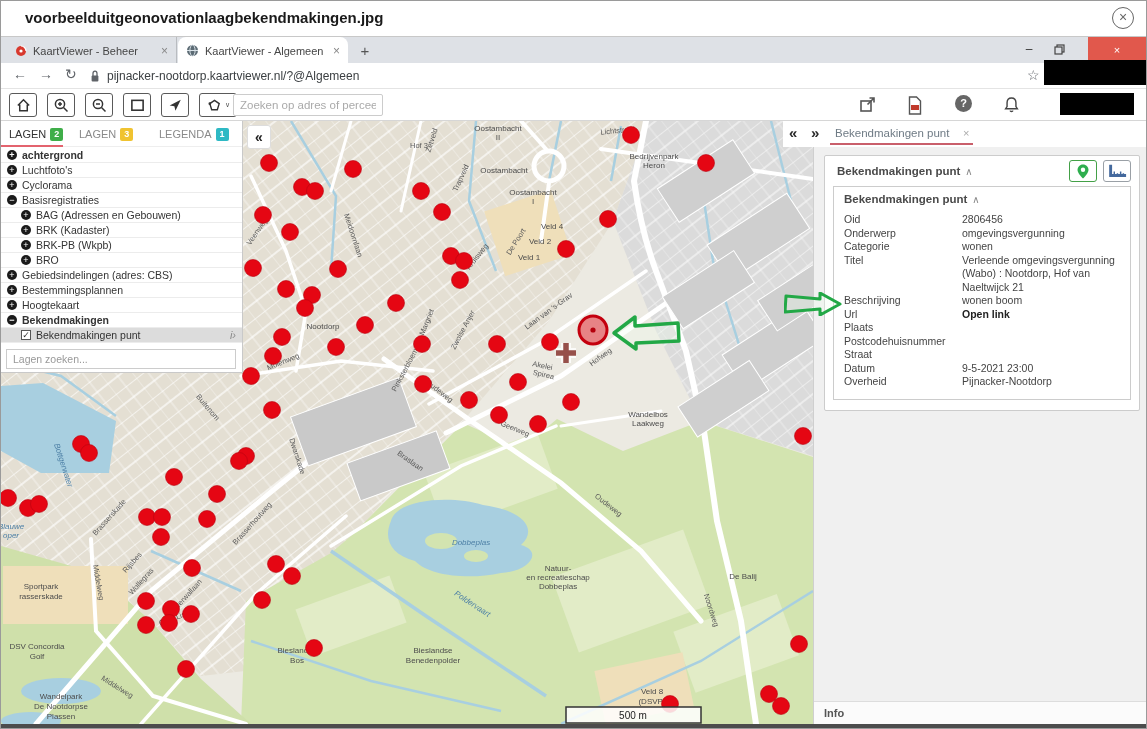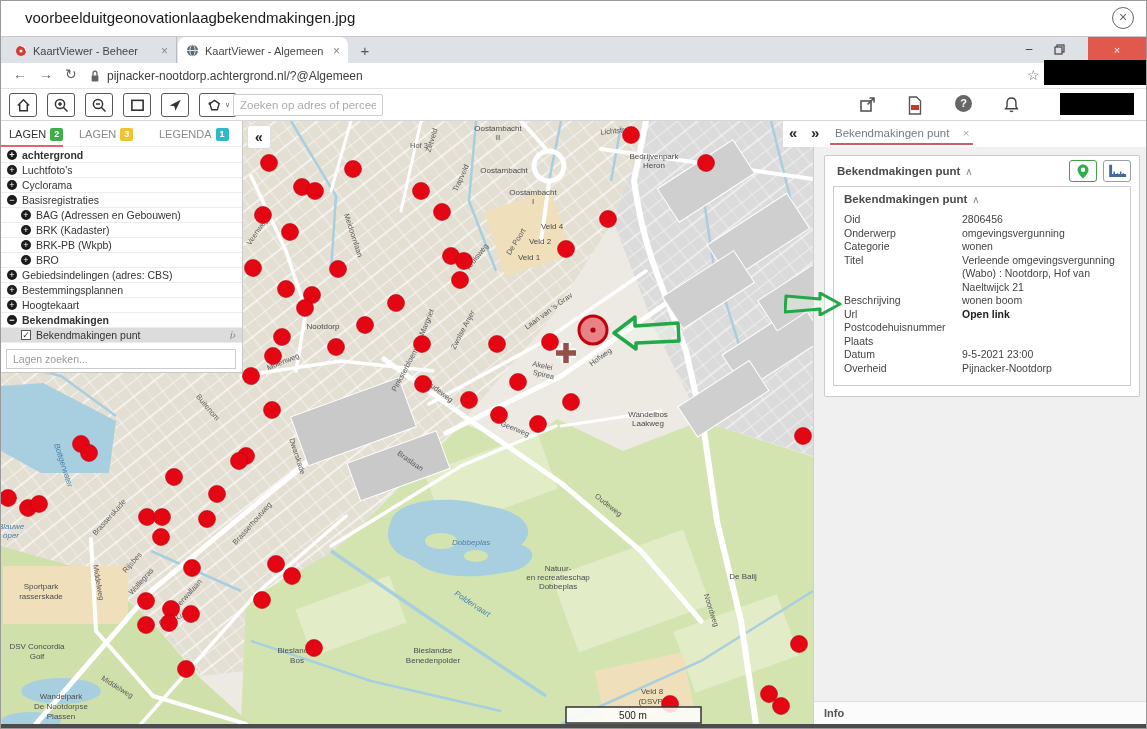--- a/index.html
+++ b/index.html
@@ -1,21 +1,21 @@
 <!DOCTYPE html>
 <html><head>
 <meta charset="utf-8">
 <style>
   html,body{margin:0;padding:0;background:#fff;}
   *{box-sizing:border-box;font-family:"Liberation Sans",sans-serif;}
   .window{position:relative;width:1147px;height:729px;background:#fff;border:1px solid #9a9a9a;overflow:hidden;}
 
   
   .titlebar{position:absolute;left:0;top:0;width:100%;height:35px;background:#fff;}
-  .doc-title{position:absolute;left:24px;top:8px;font-size:15px;font-weight:normal;color:#1a1a1a;}
+  .doc-title{position:absolute;left:24px;top:8px;font-size:15px;font-weight:bold;color:#1a1a1a;}
   .circle-close{position:absolute;right:12px;top:6px;width:22px;height:22px;border:1.6px solid #666;border-radius:50%;
     color:#666;font-size:14px;line-height:19px;text-align:center;cursor:pointer;}
 
   
   .tabstrip{position:absolute;left:0;top:35px;width:100%;height:27px;background:#dee1e6;border-top:1px solid #c8c8c8;}
   .btab{position:absolute;top:0;height:27px;width:170px;display:flex;align-items:center;padding:0 8px;font-size:11px;color:#454545;}
   .btab .tlabel{flex:1;white-space:nowrap;overflow:hidden;margin-left:6px;}
   .btab .tclose{color:#888;font-size:12px;margin-left:4px;}
   .btab1{left:6px;border-right:1px solid #b9bcc0;}
   .btab2{left:177px;background:#fff;border-radius:8px 8px 0 0;}
@@ -143,21 +143,21 @@
   </div>
 
   <div class="addressbar">
     <span class="navglyph" style="left:12px">←</span>
     <span class="navglyph" style="left:38px">→</span>
     <span class="navglyph" style="left:64px">↻</span>
     <svg style="position:absolute;left:89px;top:7px" width="10" height="13" viewBox="0 0 10 13">
       <path d="M3 6 V3.6 C3 2 4 1.2 5 1.2 C6 1.2 7 2 7 3.6 V6" stroke="#5f6368" stroke-width="1.3" fill="none"></path>
       <rect x="1.6" y="5.5" width="6.8" height="6" rx="1" fill="#5f6368"></rect>
     </svg>
-    <span class="url-text">pijnacker-nootdorp.achtergrond.nl/?@Algemeen</span>
+    <span class="url-text">pijnacker-nootdorp.kaartviewer.nl/?@Algemeen</span>
     <span class="star">☆</span>
   </div>
   <div class="redact" style="left:1043px;top:59px;width:102px;height:25px;"></div>
 
   <div class="maptoolbar">
     <div class="tbtn" style="left:8px">
       <svg width="17" height="16" viewBox="0 0 18 17">
         <path d="M3 9 L9 3 L15 9 M5 8 V14.5 H13 V8" fill="none" stroke="#333" stroke-width="1.6"></path>
       </svg>
     </div>
@@ -574,25 +574,29 @@
             </div>
             <div class="frow">
               <div class="flabel">Beschrijving</div>
               <div class="fvalue">wonen boom</div>
             </div>
             <div class="frow">
               <div class="flabel">Url</div>
               <div class="fvalue b">Open link</div>
             </div>
             <div class="frow">
+              <div class="flabel">Plaats</div>
+              <div class="fvalue"></div>
+            </div>
+            <div class="frow">
               <div class="flabel">Postcodehuisnummer</div>
               <div class="fvalue"></div>
             </div>
             <div class="frow">
-              <div class="flabel">Plaats</div>
+              <div class="flabel">Straat</div>
               <div class="fvalue"></div>
             </div>
             <div class="frow">
               <div class="flabel">Datum</div>
               <div class="fvalue">9-5-2021 23:00</div>
             </div>
             <div class="frow">
               <div class="flabel">Overheid</div>
               <div class="fvalue">Pijnacker-Nootdorp</div>
             </div>

